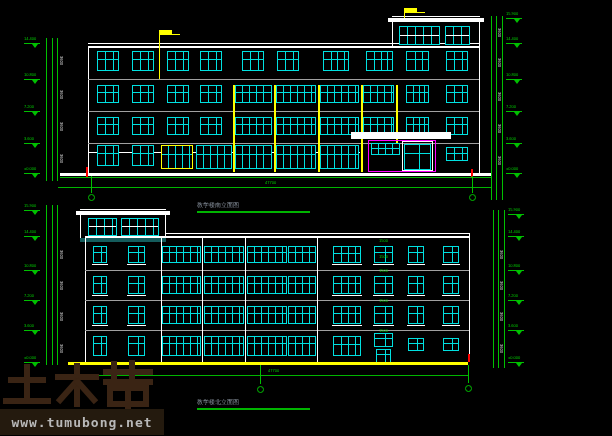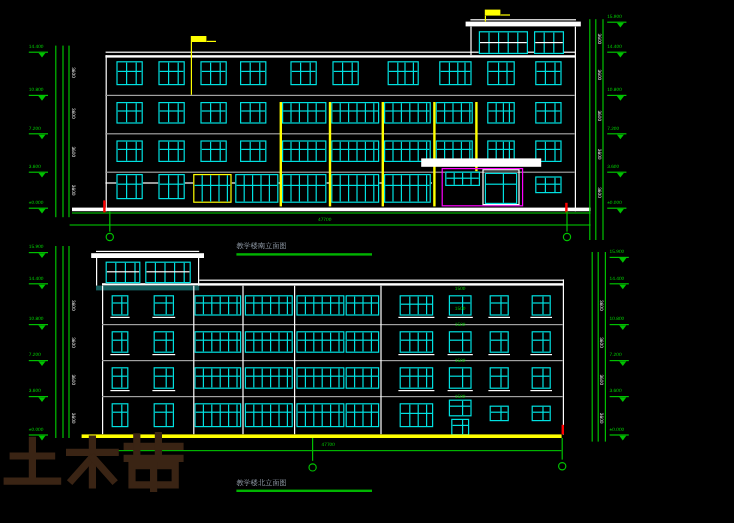--- a/index.html
+++ b/index.html
@@ -710,13 +710,16 @@
         <path d="M76 22 L92 40"></path>
       <path d="M104 12 L148 12"></path>
         <path d="M112 4 L112 22"></path>
         <path d="M130 3 L130 22"></path>
       <path d="M104 22 L148 22"></path>
         <path d="M108 28 L144 28 L144 44 L108 44 Z"></path>
       <path d="M126 28 L126 49"></path>
     </g>
   </svg>
 
+  <div id="sitebar" style="background: rgb(36, 26, 14);">
+    <span style="color: rgb(184, 184, 184);">www.tumubong.net</span>
+  </div>
 </div>
 
 </body></html>

